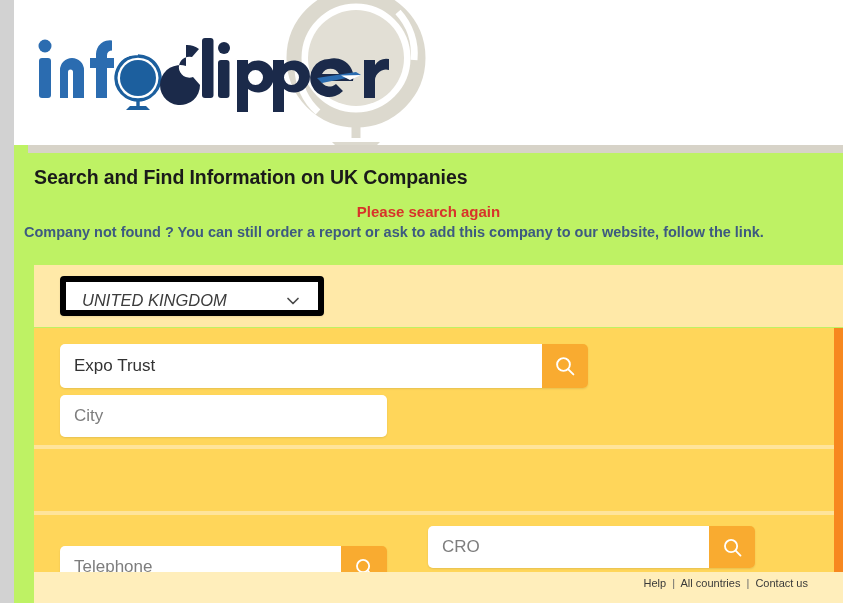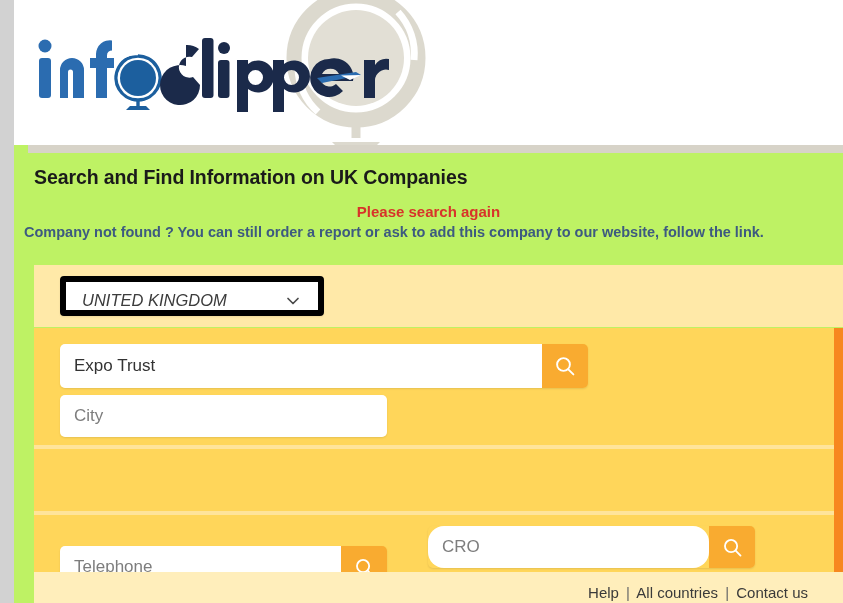--- a/index.html
+++ b/index.html
@@ -210,24 +210,23 @@
     left: 20px;
     top: 572px;
     width: 812px;
     height: 31px;
     background: #ffeebb;
   }
   .footer-links {
     position: absolute;
     right: 38px;
     top: 5px;
-    font-size: 15px;
+    font-size: 11px;
     color: #3a3a3a;
     white-space: nowrap;
-    margin-top: 7px;
   }
   .footer-links a {
     color: #3a3a3a;
     text-decoration: none;
   }
   .sep { color: #6a6a6a; padding: 0 3px; }
 </style>
 </head>
 <body>
 
@@ -324,21 +323,21 @@
       <input class="txt" style="width: 281px;" type="text" placeholder="Telephone">
       <button class="go-btn">
         <svg width="21" height="21" viewBox="0 0 22 22">
           <circle cx="9.5" cy="9.5" r="6.4" fill="none" stroke="#ffffff" stroke-width="1.9"></circle>
           <path d="M14.3 14.3 L19.4 19.4" stroke="#ffffff" stroke-width="1.9" stroke-linecap="round"></path>
         </svg>
       </button>
     </div>
 
     <div class="input-shell" style="left:394px; top:198px; width:327px; height:42px;">
-      <input class="txt" style="width: 281px; border-radius: 16px;" type="text" placeholder="CRO">
+      <input class="txt" style="width: 281px;" type="text" placeholder="CRO">
       <button class="go-btn">
         <svg width="21" height="21" viewBox="0 0 22 22">
           <circle cx="9.5" cy="9.5" r="6.4" fill="none" stroke="#ffffff" stroke-width="1.9"></circle>
           <path d="M14.3 14.3 L19.4 19.4" stroke="#ffffff" stroke-width="1.9" stroke-linecap="round"></path>
         </svg>
       </button>
     </div>
 
     <div class="scroll-track">
       <div class="scroll-thumb"></div>

